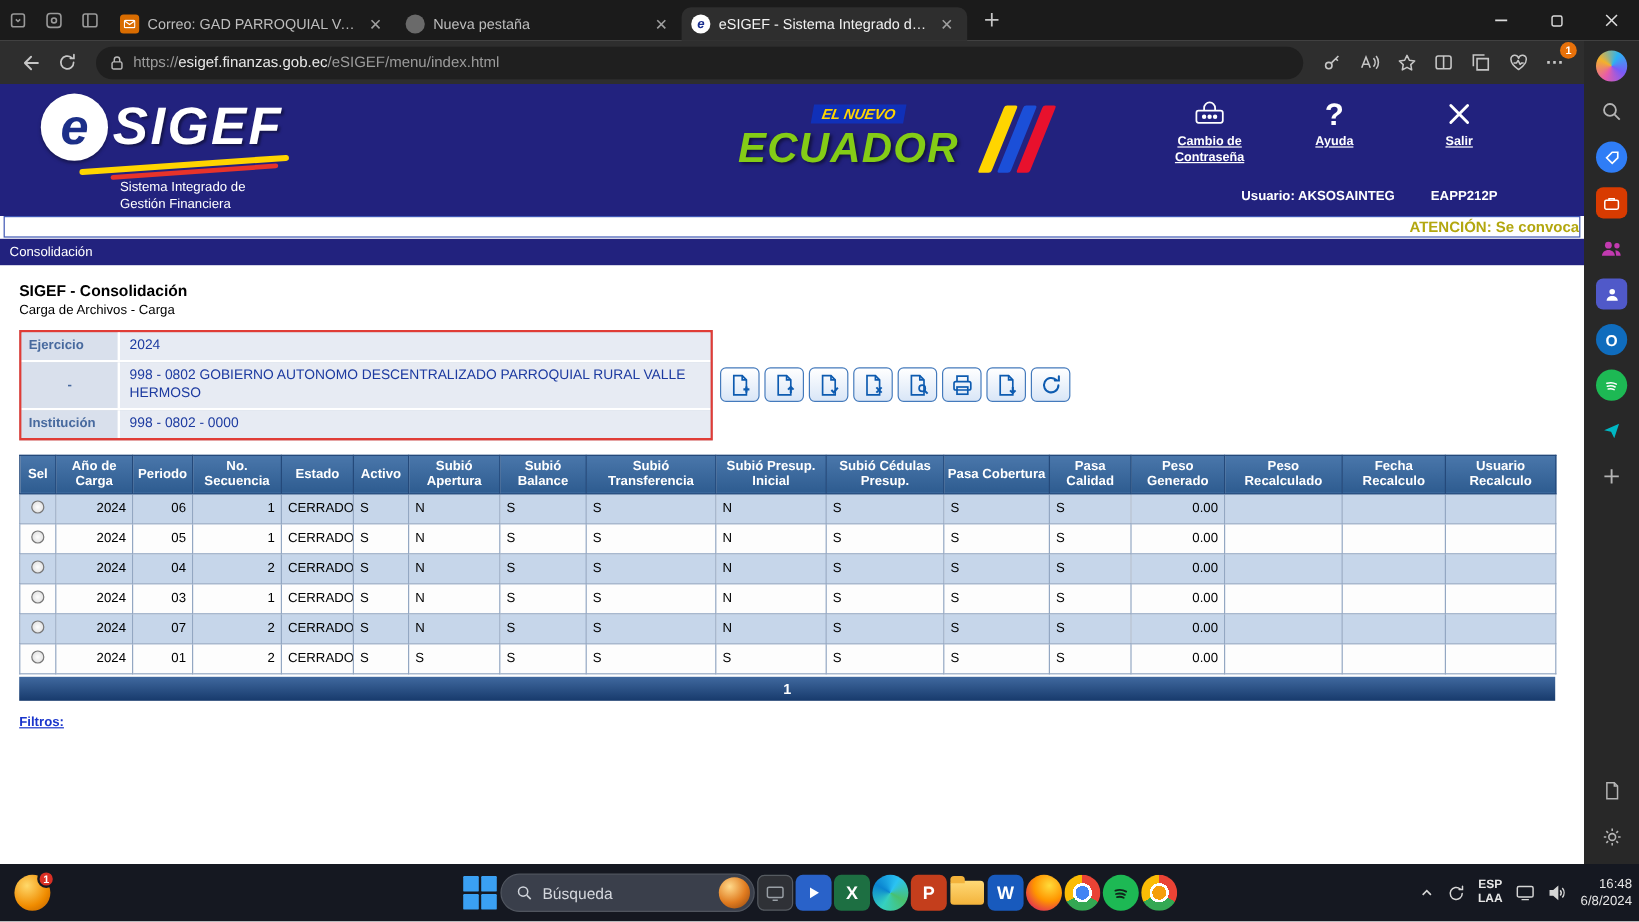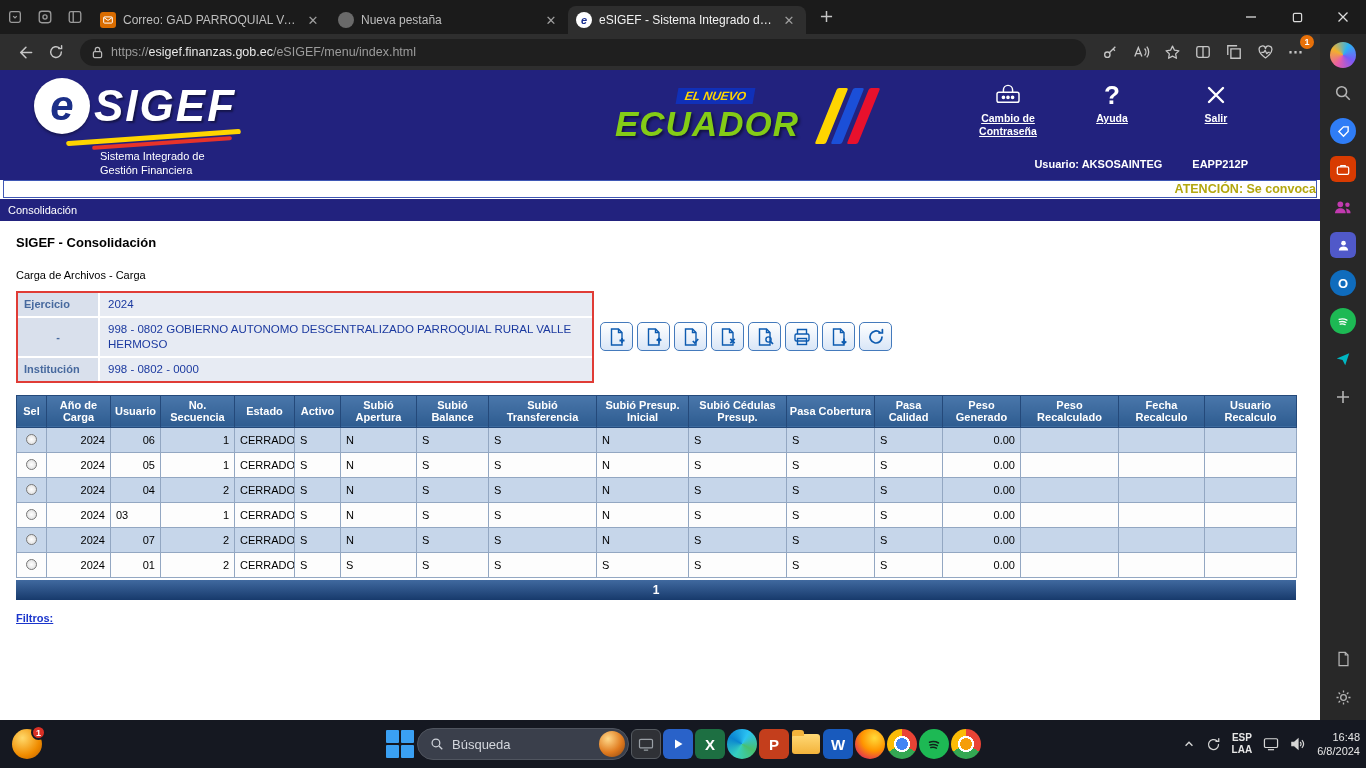--- a/index.html
+++ b/index.html
@@ -88,21 +88,21 @@
 .header-actions{position:absolute;right:64px;top:10px;display:flex;gap:24px}
 .haction{width:80px;display:flex;flex-direction:column;align-items:center;gap:2px;color:#fff;text-align:center}
 .hicon{height:30px;display:flex;align-items:center;justify-content:center;font-weight:bold}
 .hlabel{font-size:10.5px;font-weight:bold;text-decoration:underline;line-height:1.2}
 .user-row{position:absolute;right:72px;top:88px;display:flex;gap:30px;color:#fff;font-size:11px;font-weight:bold}
 .marquee{position:relative;height:18px;margin:0 3px;border:1px solid #3f57b5;background:#fff;overflow:hidden}
 .marquee span{position:absolute;right:0;top:1px;font-size:12.5px;font-weight:bold;color:#b3a70f;white-space:nowrap}
 .menubar{height:22px;background:#22227e;color:#fff;font-size:11px;display:flex;align-items:center;padding-left:8px;margin-top:1px}
 .content{padding:14px 0 0 16px}
 .ptitle{font-size:13px;font-weight:bold;color:#000}
-.psub{font-size:11px;margin-top:19px;color:#000}
+.psub{font-size:11px;margin-top:3px;color:#000}
 .formrow{display:flex;align-items:center;gap:6px;margin-top:10px}
 .formbox{width:578px;border:2px solid #e03c36;background:#c6cfdd}
 .frow{display:flex;border-bottom:2px solid #fff}
 .frow:last-child{border-bottom:none}
 .flabel{width:80px;background:#d9e0ec;color:#47699e;font-weight:bold;font-size:11px;padding:4px 6px;display:flex;align-items:center;flex:0 0 80px}
 .fvalue{flex:1;background:#e7ebf3;color:#1c3aa0;font-size:11.5px;padding:4px 8px;display:flex;align-items:center;border-left:2px solid #fff;line-height:1.3}
 .toolbar{display:flex;gap:4px}
 .toolbtn{width:33px;height:29px;border:1px solid #447abc;border-radius:5px;background:linear-gradient(#ffffff,#d9e6f7);display:flex;align-items:center;justify-content:center}
 table.grid{border-collapse:collapse;table-layout:fixed;width:1280px;margin-top:12px}
 .grid th{background:linear-gradient(#4a77ab,#2e5c90);color:#fff;font-size:11px;font-weight:bold;border:1px solid #24497a;padding:3px 2px;line-height:1.15;text-align:center;vertical-align:middle}
@@ -458,21 +458,21 @@
               </svg>
           </div>
         </div>
       </div>
 
       <table class="grid">
         <thead>
             <tr id="thead-row">
               <th style="width: 30px;">Sel</th>
               <th style="width: 64px;">Año de Carga</th>
-              <th style="width: 50px;">Usuario</th>
+              <th style="width: 50px;">Periodo</th>
               <th style="width: 74px;">No. Secuencia</th>
               <th style="width: 60px;">Estado</th>
               <th style="width: 46px;">Activo</th>
               <th style="width: 76px;">Subió Apertura</th>
               <th style="width: 72px;">Subió Balance</th>
               <th style="width: 108px;">Subió Transferencia</th>
               <th style="width: 92px;">Subió Presup. Inicial</th>
               <th style="width: 98px;">Subió Cédulas Presup.</th>
               <th style="width: 88px;">Pasa Cobertura</th>
               <th style="width: 68px;">Pasa Calidad</th>
@@ -536,21 +536,21 @@
               <td style="text-align: left;">S</td>
               <td style="text-align: left;">S</td>
               <td style="text-align: right;">0.00</td>
               <td style="text-align: left;"></td>
               <td style="text-align: left;"></td>
               <td style="text-align: left;"></td>
             </tr>
             <tr>
               <td style="text-align: center;"><span class="radio"></span></td>
               <td style="text-align: right;">2024</td>
-              <td style="text-align: left;">03</td>
+              <td style="text-align: right;">03</td>
               <td style="text-align: right;">1</td>
               <td style="text-align: left;">CERRADO</td>
               <td style="text-align: left;">S</td>
               <td style="text-align: left;">N</td>
               <td style="text-align: left;">S</td>
               <td style="text-align: left;">S</td>
               <td style="text-align: left;">N</td>
               <td style="text-align: left;">S</td>
               <td style="text-align: left;">S</td>
               <td style="text-align: left;">S</td>

